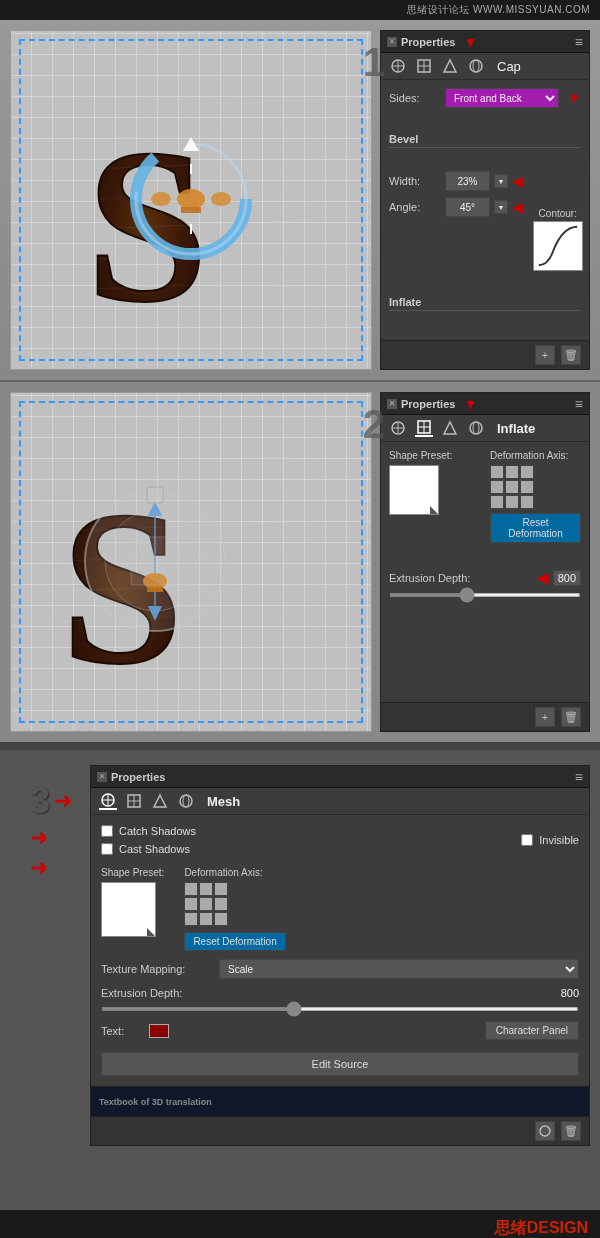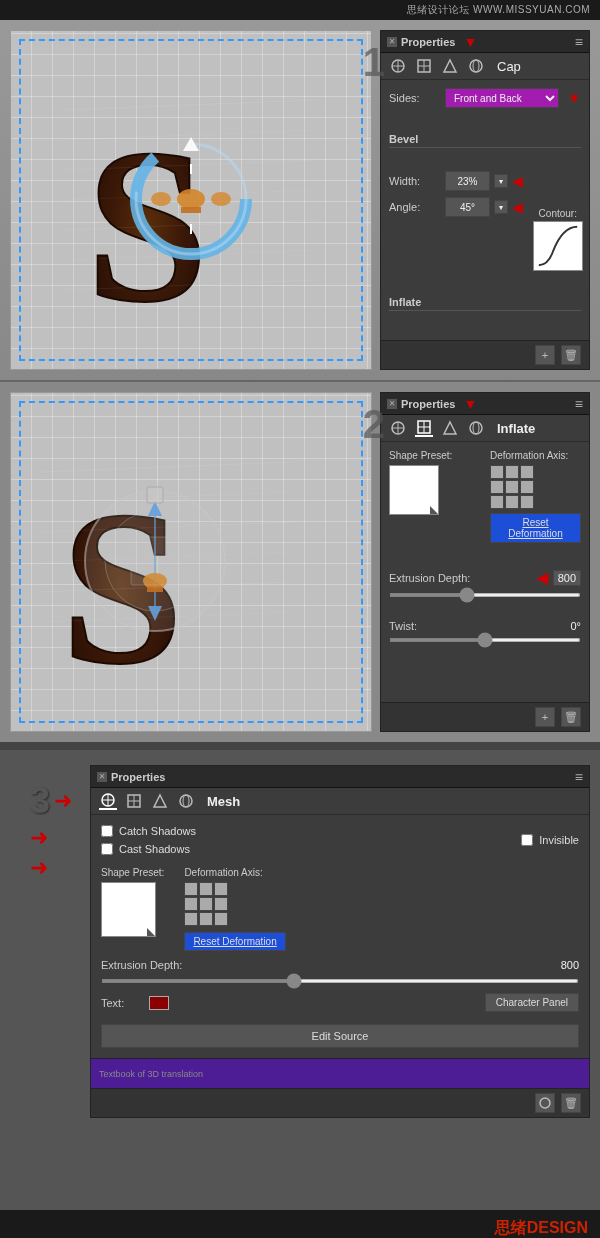--- a/index.html
+++ b/index.html
@@ -280,28 +280,27 @@
       height: 14px;
       background: #666;
       border: 1px solid #444;
     }
 
     .deform-cell.active {
       background: #aaa;
     }
 
     .reset-btn {
-      background: #1d4ed8;
+      background: #0369a1;
       border: 1px solid #444;
       color: #ddd;
       font-size: 10px;
       padding: 3px 8px;
       cursor: pointer;
       margin-top: 4px;
-      text-decoration: underline;
     }
 
     .slider-input {
       width: 100%;
       height: 4px;
       cursor: pointer;
       accent-color: #888;
     }
 
     .texture-select {
@@ -643,27 +642,20 @@
           <span style="font-size:11px; color:#ccc;">Extrusion Depth:</span>
           <div style="display:flex; align-items:center; gap:4px;">
 
             <span style="color:#cc0000; font-size:16px;">◀</span>
             <span style="color:#eee; font-size:11px; background:#555; padding:1px 4px; border:1px solid #444;">800</span>
           </div>
         </div>
         <input type="range" class="slider-input" min="0" max="2000" value="800" style="">
       </div>
 
-      <div>
-        <div style="display:flex; justify-content:space-between; align-items:center;">
-          <span style="font-size:11px; color:#ccc;">Twist:</span>
-          <span style="color:#eee; font-size:11px;">0°</span>
-        </div>
-        <input type="range" class="slider-input" min="-180" max="180" value="0" style="">
-      </div>
     </div>
 
     <div class="panel-footer">
       <div class="footer-icon">+</div>
       <div class="footer-icon">🗑</div>
     </div>
   </div>
 </div>
 
 <div class="dark-sep"></div>
@@ -756,20 +748,26 @@
             <div class="deform-cell active"></div>
             <div class="deform-cell active"></div>
             <div class="deform-cell active"></div>
             <div class="deform-cell active"></div>
             <div class="deform-cell active"></div>
           </div>
           <button class="reset-btn" style="margin-top:6px;">Reset Deformation</button>
         </div>
       </div>
 
+      <div style="display:flex; align-items:center; gap:8px;">
+        <span style="font-size:11px; color:#ccc; min-width:110px;">Texture Mapping:</span>
+        <select class="texture-select">
+          <option>Scale</option>
+        </select>
+      </div>
 
       <div>
         <div style="display:flex; justify-content:space-between; align-items:center; margin-bottom:2px;">
           <span style="font-size:11px; color:#ccc;">Extrusion Depth:</span>
           <span style="font-size:11px; color:#eee;">800</span>
         </div>
         <input type="range" class="slider-input" min="0" max="2000" value="800" style="">
       </div>
 
       <div style="display:flex; align-items:center; gap:8px;">
@@ -778,21 +776,21 @@
         <div style="flex:1;"></div>
         <button class="character-panel-btn">Character Panel</button>
       </div>
 
       <div style="display:flex; justify-content:center; margin-top:4px;">
         <button class="edit-source-btn">Edit Source</button>
       </div>
 
     </div>
 
-    <div style="height:30px; background:#4c1d95; border-top:1px solid #222; display:flex; align-items:center; padding:0 8px; font-size:9px; color:#888;">
+    <div style="height:30px; background:#0f172a; border-top:1px solid #222; display:flex; align-items:center; padding:0 8px; font-size:9px; color:#888;font-weight:bold;">
       <span>Textbook of 3D translation</span>
     </div>
 
     <div class="panel-footer">
       <div class="footer-icon">
         <svg width="12" height="12" viewBox="0 0 12 12">
             <circle cx="6" cy="6" r="5" fill="none" stroke="#bbb" stroke-width="1.5"></circle>
           </svg>
       </div>
       <div class="footer-icon">🗑</div>

